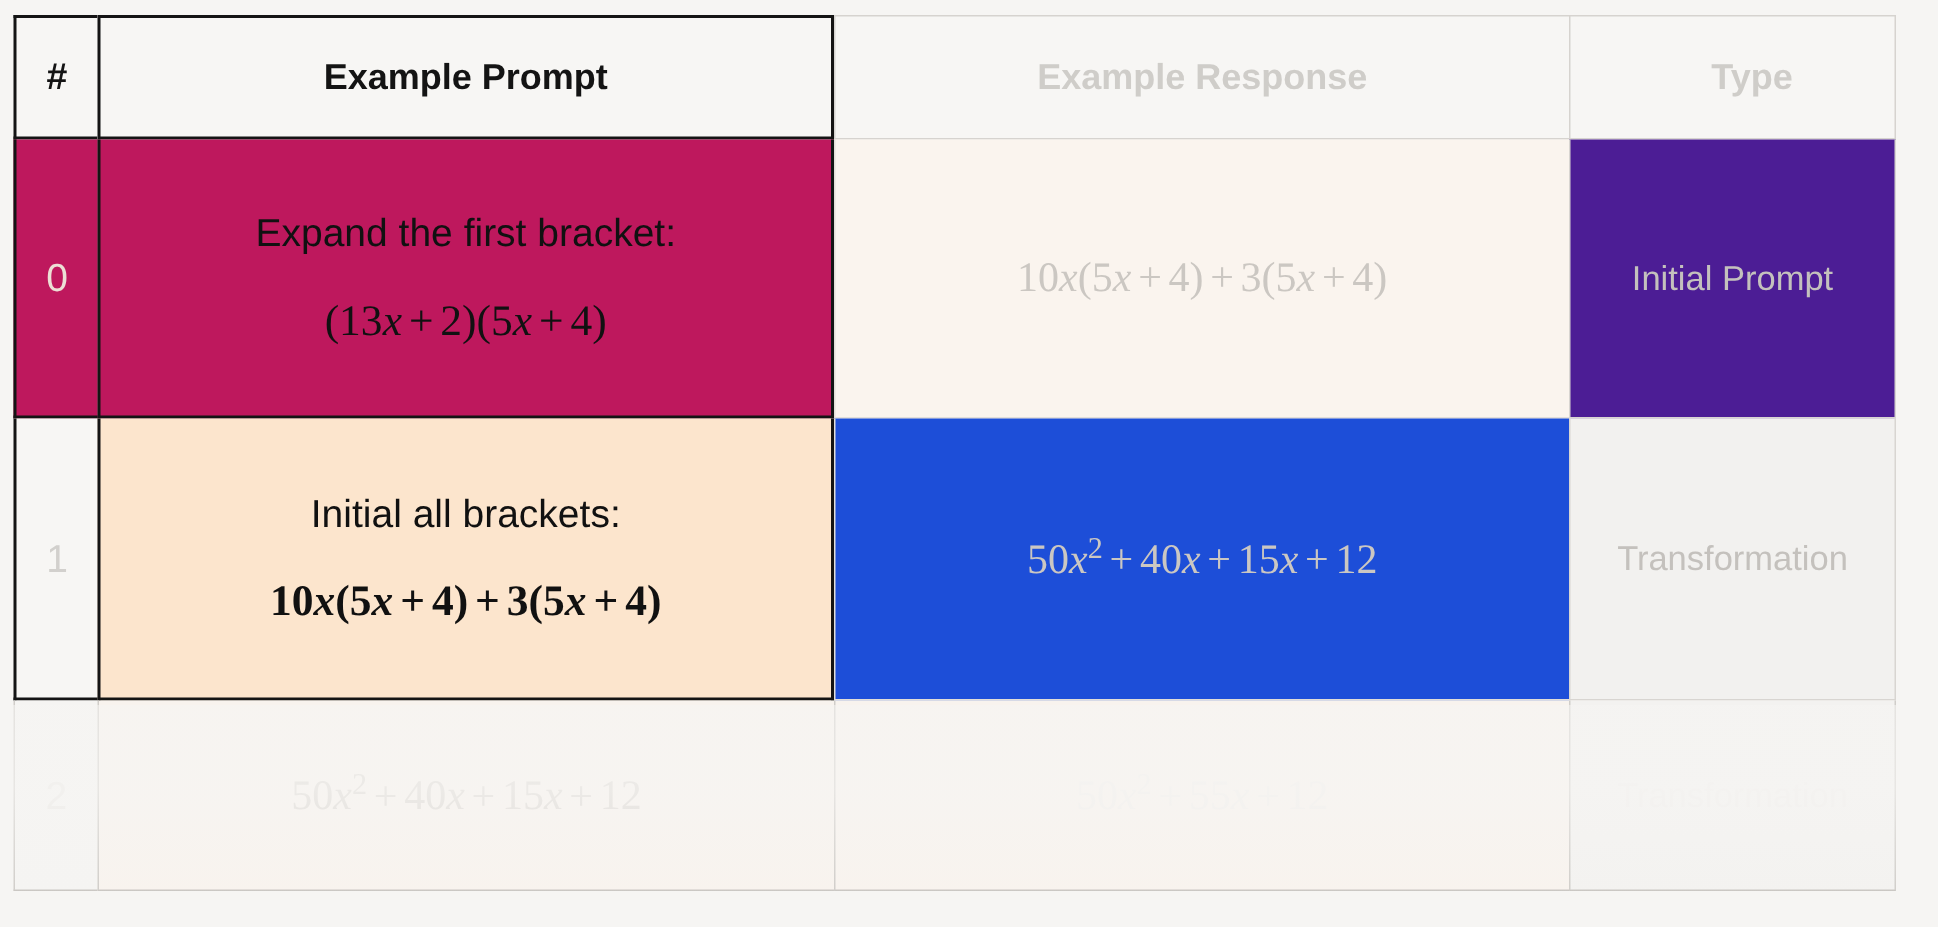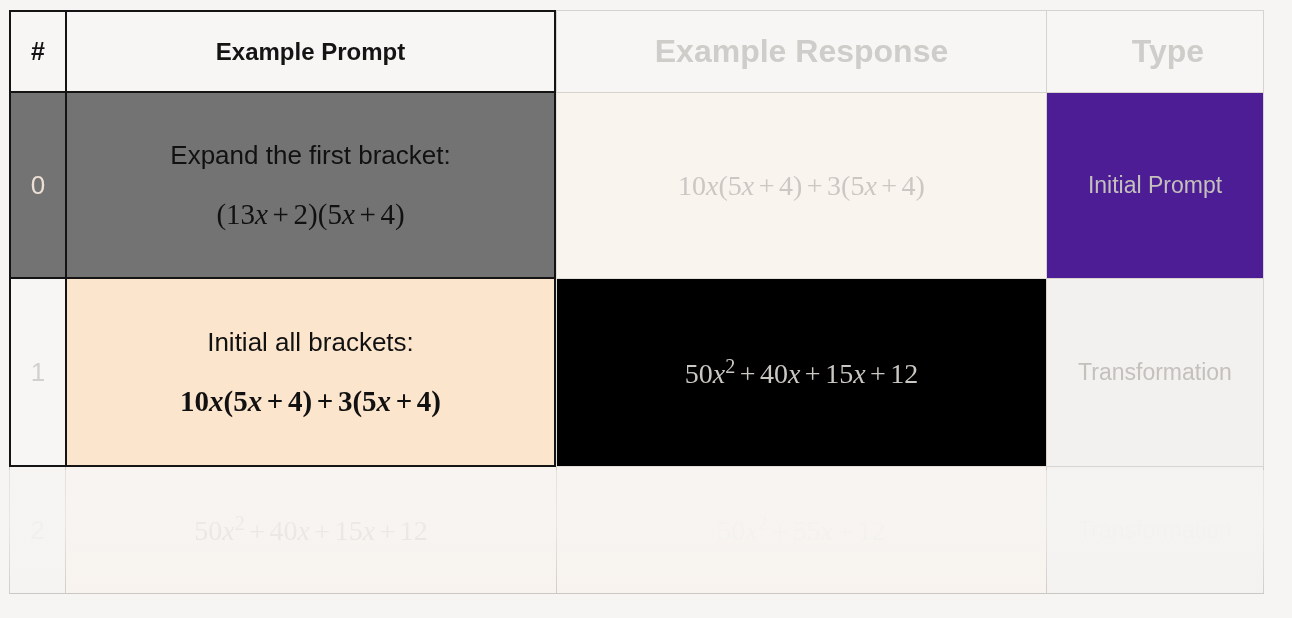--- a/index.html
+++ b/index.html
@@ -59,36 +59,36 @@
     color: #141414;
   }
   th.h-num   { font-size: 25px; }
   th.h-prompt{ font-size: 24px; border-right: 2px solid #141414; }
 
   th.h-resp, th.h-type {
     border-top: 1.5px solid #d6d3cf;
     border-bottom: 1.5px solid #d6d3cf;
     border-left: 1.5px solid #d6d3cf;
     color: #cfcdc9;
-    font-size: 32px;
+    font-size: 24px;
   }
   th.h-type { border-right: 1.5px solid #d6d3cf; padding-left: 32px; }
 
   
   tbody td {
     vertical-align: middle;
     text-align: center;
     box-sizing: border-box;
     padding: 8px 10px;
   }
 
   
   tr.row-0 td.cell-num,
   tr.row-0 td.cell-prompt {
-    background: #737373;
+    background: #be185d;
     border-left: 2px solid #141414;
     border-bottom: 2px solid #141414;
     height: 186px;
   }
   tr.row-0 td.cell-prompt { border-right: 2px solid #141414; }
   tr.row-0 td.cell-num { color: #ecdfd5; font-size: 26px; }
 
   tr.row-0 td.cell-resp {
     background: #faf4ee;
     border-left: 1.5px solid #e2ded8;
@@ -112,21 +112,21 @@
     font-size: 26px;
     height: 188px;
   }
   tr.row-1 td.cell-prompt {
     background: #fce5cd;
     border-left: 2px solid #141414;
     border-right: 2px solid #141414;
     border-bottom: 2px solid #141414;
   }
   tr.row-1 td.cell-resp {
-    background: #000000;
+    background: #1d4ed8;
     border-left: 1.5px solid #e2ded8;
     border-bottom: 1.5px solid #e2ded8;
   }
   tr.row-1 td.cell-type {
     background: #f2f1ef;
     border-left: 1.5px solid #d8d5d1;
     border-right: 1.5px solid #d8d5d1;
     border-bottom: 1.5px solid #d8d5d1;
     color: #c4c1bd;
     font-size: 23px;

